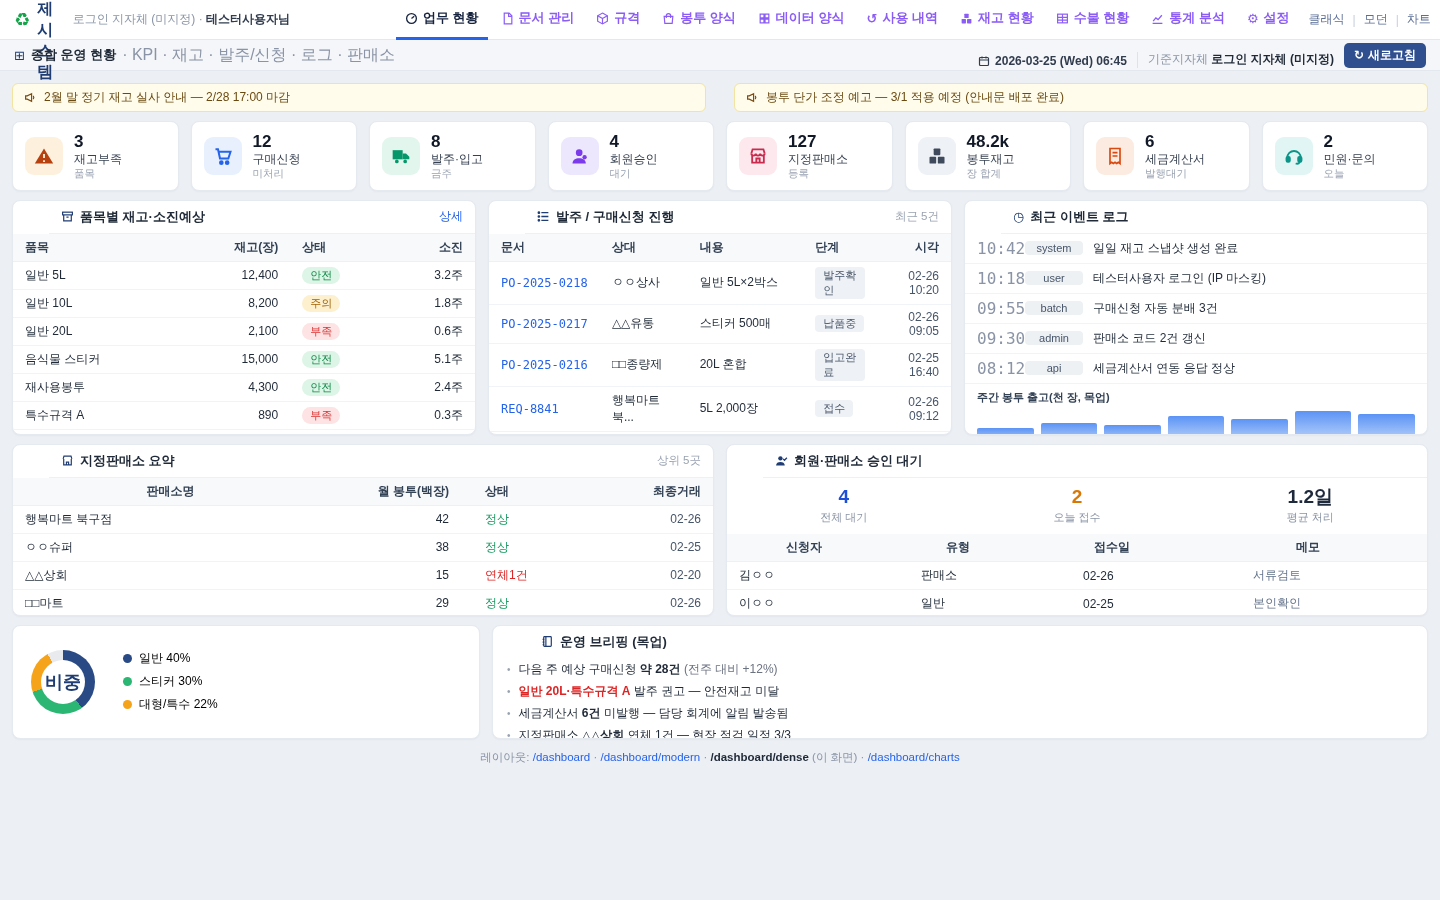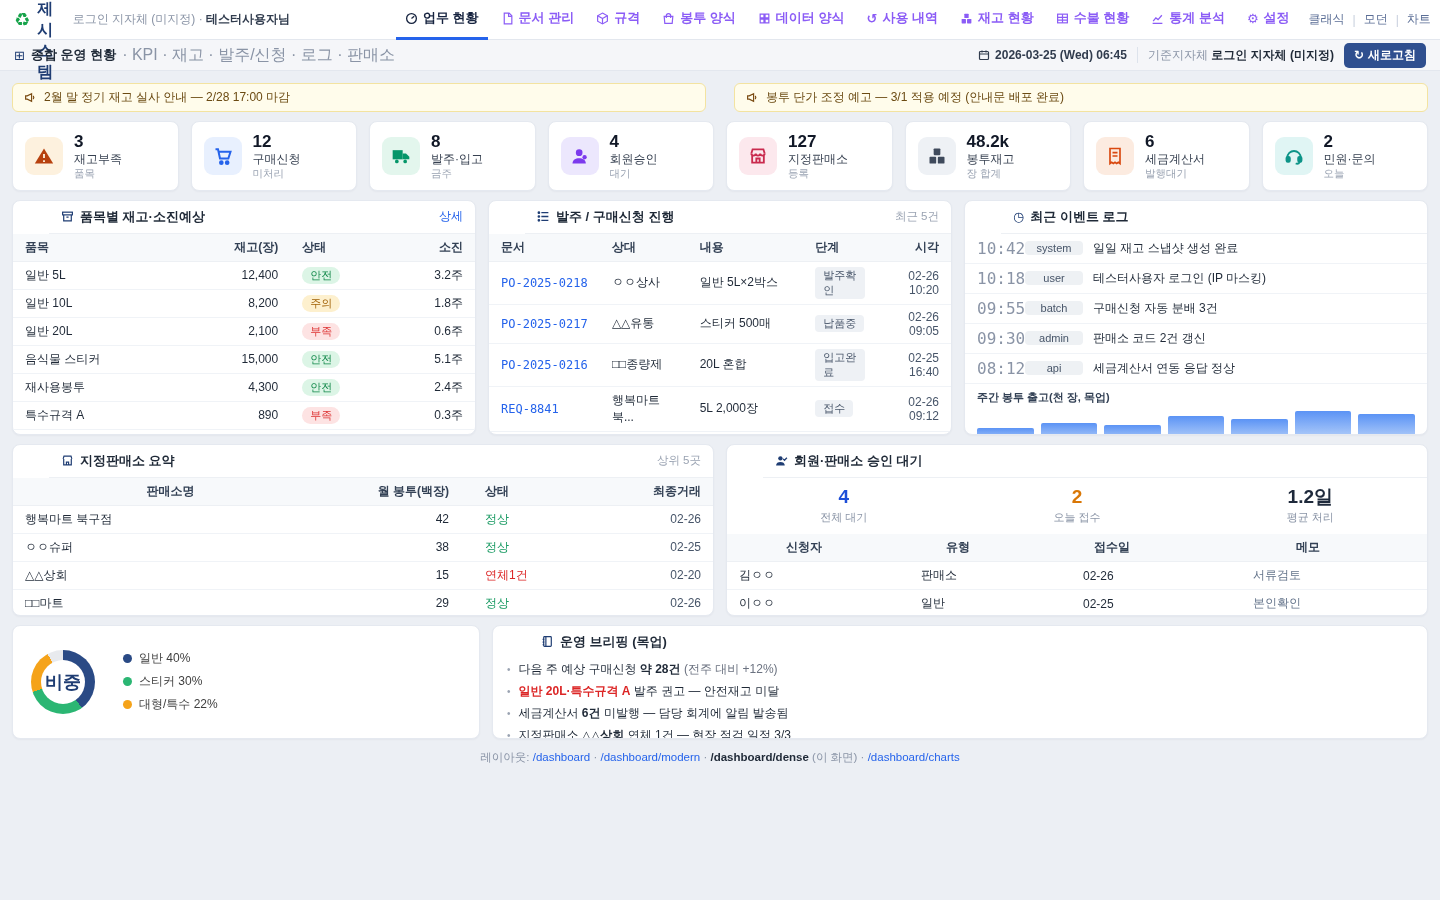--- a/index.html
+++ b/index.html
@@ -23,21 +23,21 @@
   .nav-right { margin-left:auto; display:flex; align-items:center; gap:8px; color:#5b6e96; font-size:12px; white-space:nowrap; }
   .nav-right .vlink { cursor:pointer; }
   .nav-right .sep { color:#c7cfdd; }
 
   
   .subbar { height:31px; background:#f5f6f9; border-bottom:1px solid #e3e7ee; display:flex; align-items:center; padding:0 14px; }
   .subbar .pg { display:flex; align-items:center; gap:6px; }
   .subbar .pg .glyph { color:#1f3d73; font-size:13px; }
   .subbar .pg .t { font-size:13px; font-weight:bold; color:#1f2937; }
   .subbar .crumbs { color:#8a94a6; font-size:16px; margin-left:6px; }
-  .subbar .right { margin-left:auto; display:flex; align-items:center; gap:10px; }
+  .subbar .right { margin-left:auto; display:flex; align-items:flex-end; gap:10px; }
   .subbar .dt { display:flex; align-items:center; gap:5px; color:#313c4e; font-size:12px; font-weight:bold; }
   .subbar .base { color:#8a94a6; font-size:12px; }
   .subbar .base b { color:#1f2937; }
   .btn-refresh { background:#2f4f8f; color:#fff; border:none; border-radius:5px; font-size:12px; font-weight:bold; padding:4px 10px; display:flex; align-items:center; gap:4px; cursor:pointer; font-family:inherit; }
 
   .wrap { padding:0 12px; }
 
   
   .notices { display:flex; gap:28px; margin-top:12px; }
   .notice { flex:1; background:#fffceb; border:1px solid #f3e3a0; border-radius:6px; padding:5px 11px; color:#6b4a12; font-size:12px; display:flex; align-items:center; gap:7px; }
@@ -95,21 +95,21 @@
   .stat .v { font-size:19px; font-weight:bold; line-height:1.2; }
   .stat .l { font-size:11px; color:#8a94a6; margin-top:2px; }
   .v-blue { color:#1d4ed8; } .v-orange { color:#d97706; } .v-dark { color:#1e293b; }
   td.memo { color:#64748b; }
 
   
   .c-donut { width:468px; height:114px; display:flex; align-items:center; padding:0 18px; gap:28px; }
   .donut { width:64px; height:64px; border-radius:50%; position:relative; flex:none; }
   .donut .hole { position:absolute; inset:10px; background:#fff; border-radius:50%; display:flex; align-items:center; justify-content:center; font-size:18px; font-weight:bold; color:#1f3d73; }
   .legend { display:flex; flex-direction:column; gap:6px; }
-  .litem { display:flex; align-items:center; gap:7px; font-size:12px; color:#404040; }
+  .litem { display:flex; align-items:center; gap:7px; font-size:12px; color:#000000; }
   .dot { width:9px; height:9px; border-radius:50%; flex:none; }
 
   .c-brief { flex:1; height:114px; }
   .brief-body { padding:6px 14px; }
   .bullet { display:flex; align-items:baseline; gap:8px; padding:2.5px 0; font-size:12px; color:#1f2937; }
   .bullet .b { color:#9aa3b2; font-size:10px; }
   .bold { font-weight:bold; }
   .redbold { font-weight:bold; color:#dc2626; }
   .muted { color:#6b7280; }
 

